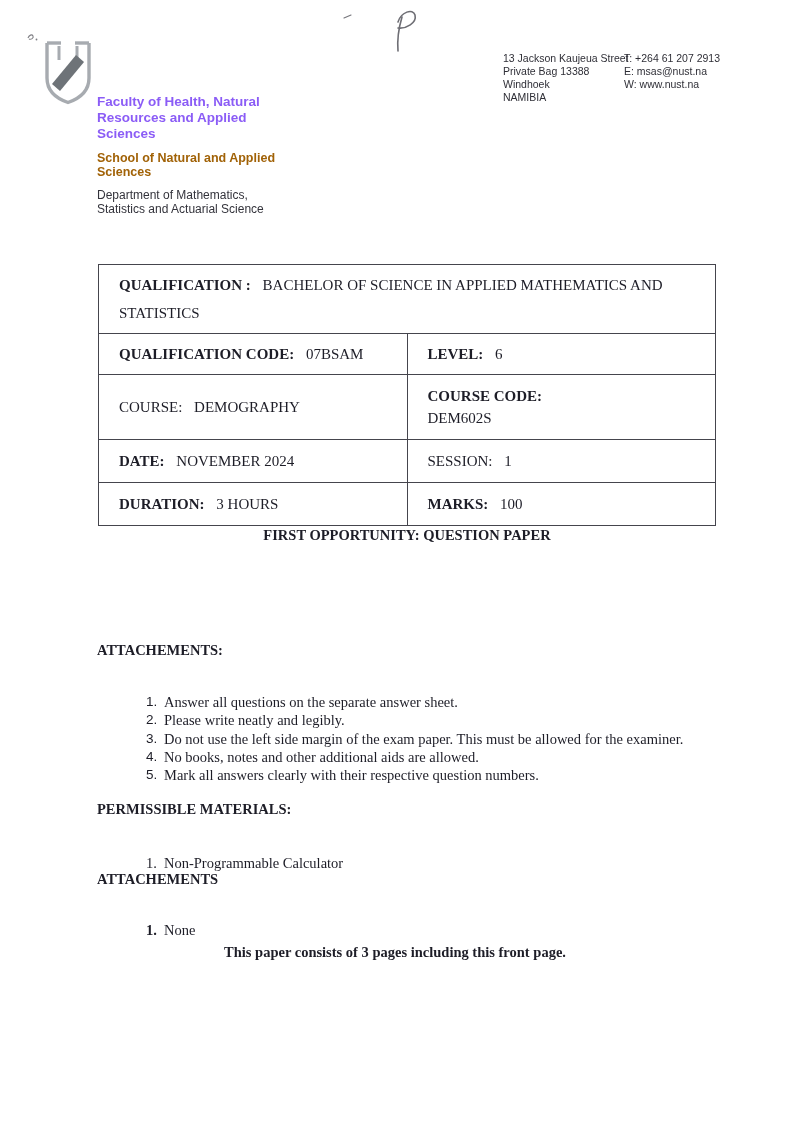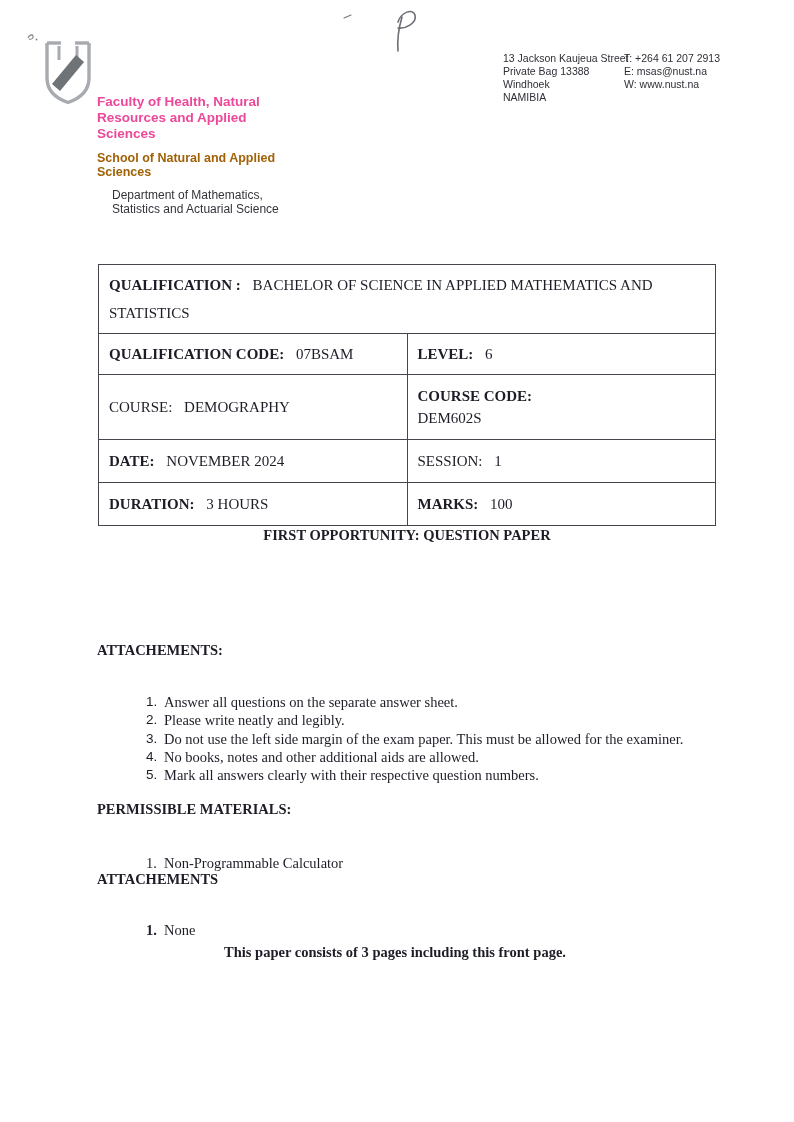--- a/index.html
+++ b/index.html
@@ -9,29 +9,29 @@
     font-family:"Liberation Serif", serif; color:#1d1d27;
   }
   
   .logo { position:absolute; left:40px; top:38px; }
   .univ-block { position:absolute; left:97px; top:46px; font-family:"Liberation Sans", sans-serif; }
   .univ-line1 { font-size:15px; font-weight:bold; letter-spacing:2.3px; color:#26262e; }
   .univ-line2 { font-size:11.5px; font-weight:bold; letter-spacing:1.6px; color:#34343c; margin-top:3px; }
   .faculty {
     position:absolute; left:97px; top:94px; width:168px;
     font-family:"Liberation Sans", sans-serif; font-weight:bold;
-    font-size:13.5px; line-height:1.2; color:#ec4899;
+    font-size:13.5px; line-height:1.2; color:#8b5cf6;
   }
   .school {
     position:absolute; left:97px; top:151px; width:190px;
     font-family:"Liberation Sans", sans-serif; font-weight:bold;
     font-size:12.5px; line-height:1.15; color:#a16207;
   }
   .department {
-    position:absolute; left:112px; top:188px; width:182px;
+    position:absolute; left:97px; top:188px; width:182px;
     font-family:"Liberation Sans", sans-serif;
     font-size:12px; line-height:1.2; color:#33333b;
   }
   .addr {
     position:absolute; top:52px; font-family:"Liberation Sans", sans-serif;
     font-size:10.5px; line-height:1.25; color:#2f2f37;
   }
   .addr-left  { left:503px; width:118px; }
   .addr-right { left:624px; width:140px; }
   .addr div { white-space:nowrap; }
@@ -41,21 +41,21 @@
   .hand-p { position:absolute; left:336px; top:5px; opacity:.8; }
 
   
   table.details {
     position:absolute; left:98px; top:264px; width:618px;
     border-collapse:collapse; table-layout:fixed;
     font-size:15px;
   }
   table.details td {
     border:1.5px solid #45454d; vertical-align:middle;
-    padding:4px 10px;
+    padding:4px 20px;
   }
   td.c1 { width:414px; }
   td.c2 { width:204px; }
   .b { font-weight:bold; }
   .val { margin-left:8px; }
   .row-qual td { height:60px; line-height:1.9; }
   .row-codes td { height:32px; }
   .row-course td { height:56px; }
   .row-course .stack .lbl { display:block; }
   .row-course .stack .val { display:block; margin-left:0; margin-top:5px; }

